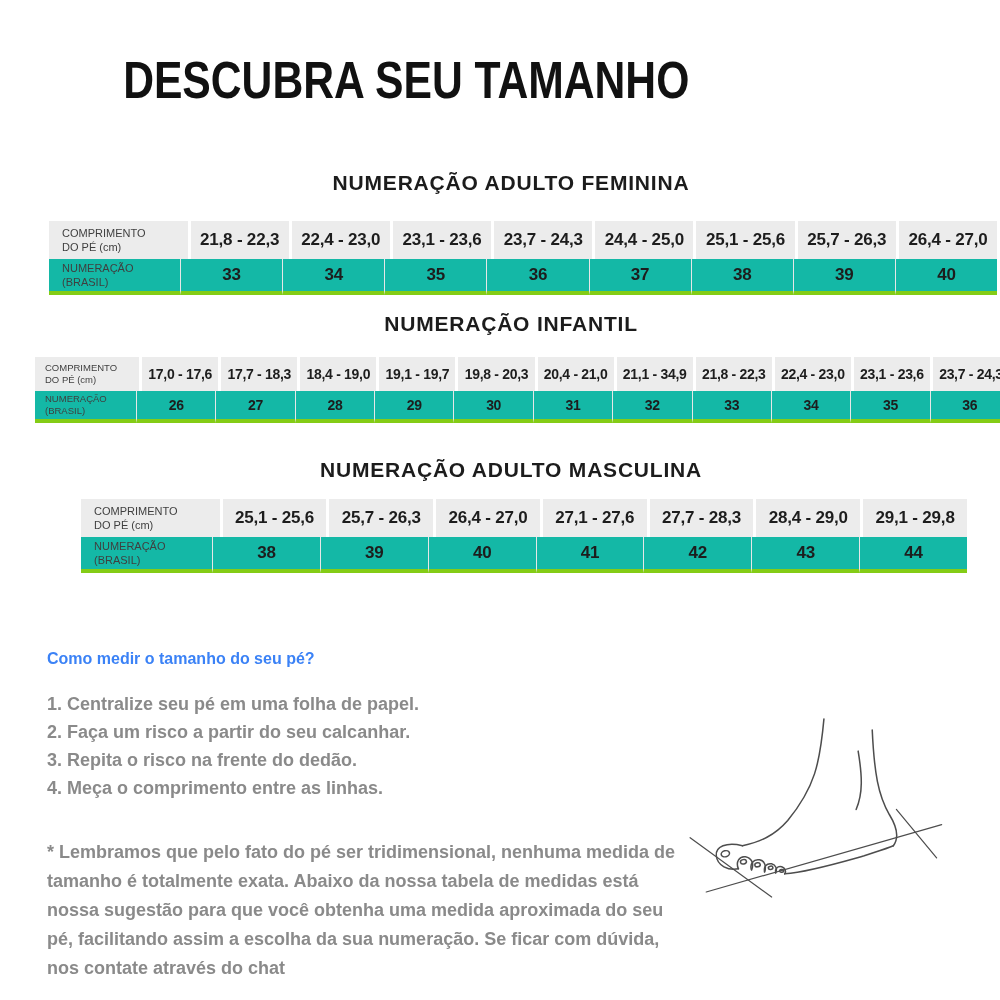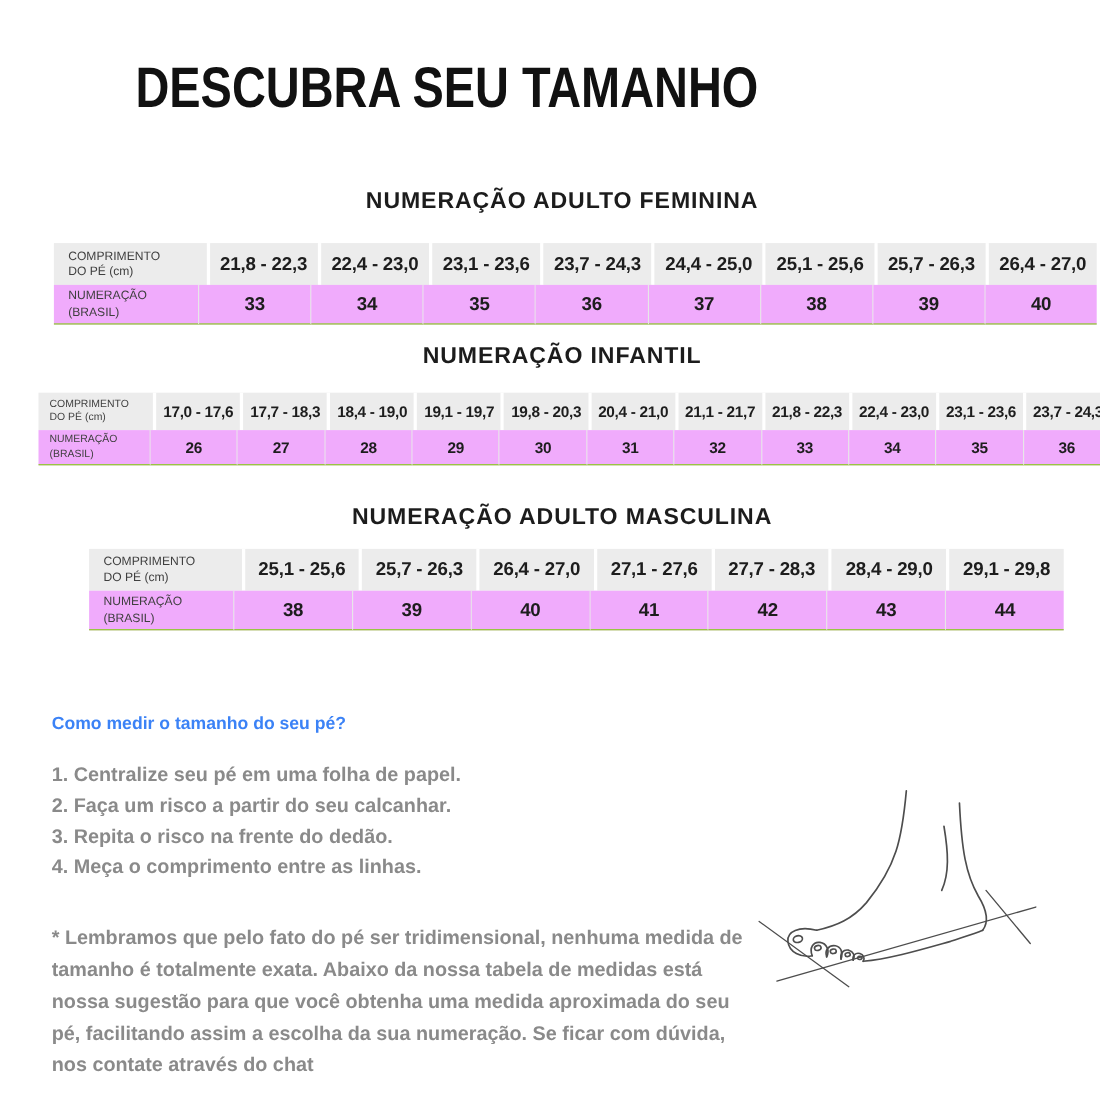--- a/index.html
+++ b/index.html
@@ -31,21 +31,21 @@
   #table-2 { left:59px;  top:499px; width:886px; }
 
   .trow { display:flex; width:100%;padding-left:22px; }
   .tcell { flex:1 1 0; display:flex; align-items:center; justify-content:center; box-sizing:border-box; }
   .tcell.label {
     justify-content:flex-start; text-align:left; font-weight:normal;
     color:#3f3f3f; line-height:1.3;
   }
   .r1 .tcell { background:#ececec; border-right:3px solid #ffffff; }
   .r1 .tcell:last-child { border-right:none; }
-  .r2 .tcell { background:#f0abfc; border-right:1px solid #e7e7e7; border-bottom:1px solid #84cc16; }
+  .r2 .tcell { background:#14b8a6; border-right:1px solid #e7e7e7; border-bottom:4px solid #84cc16; }
   .r2 .tcell:last-child { border-right:none; }
   .val { font-weight:bold; color:#1d1d1d; letter-spacing:-0.2px; }
 
   
   .t-big .r1 { height:38px; }
   .t-big .r2 { height:36px; }
   .t-big .tcell.label { flex:0 0 132px; padding-left:13px; padding-right:42px; font-size:11px; }
   .t-big .val { font-size:17px; }
 
   
@@ -103,21 +103,21 @@
   <div id="h-infantil" class="sec-h">NUMERAÇÃO INFANTIL</div>
   <div id="table-1" class="sizetable t-small">
       <div class="trow r1">
         <div class="tcell label">COMPRIMENTO DO PÉ (cm)</div>
         <div class="tcell val">17,0 - 17,6</div>
         <div class="tcell val">17,7 - 18,3</div>
         <div class="tcell val">18,4 - 19,0</div>
         <div class="tcell val">19,1 - 19,7</div>
         <div class="tcell val">19,8 - 20,3</div>
         <div class="tcell val">20,4 - 21,0</div>
-        <div class="tcell val">21,1 - 21,7</div>
+        <div class="tcell val">21,1 - 34,9</div>
         <div class="tcell val">21,8 - 22,3</div>
         <div class="tcell val">22,4 - 23,0</div>
         <div class="tcell val">23,1 - 23,6</div>
         <div class="tcell val">23,7 - 24,3</div>
       </div>
       <div class="trow r2">
         <div class="tcell label">NUMERAÇÃO (BRASIL)</div>
         <div class="tcell val">26</div>
         <div class="tcell val">27</div>
         <div class="tcell val">28</div>

